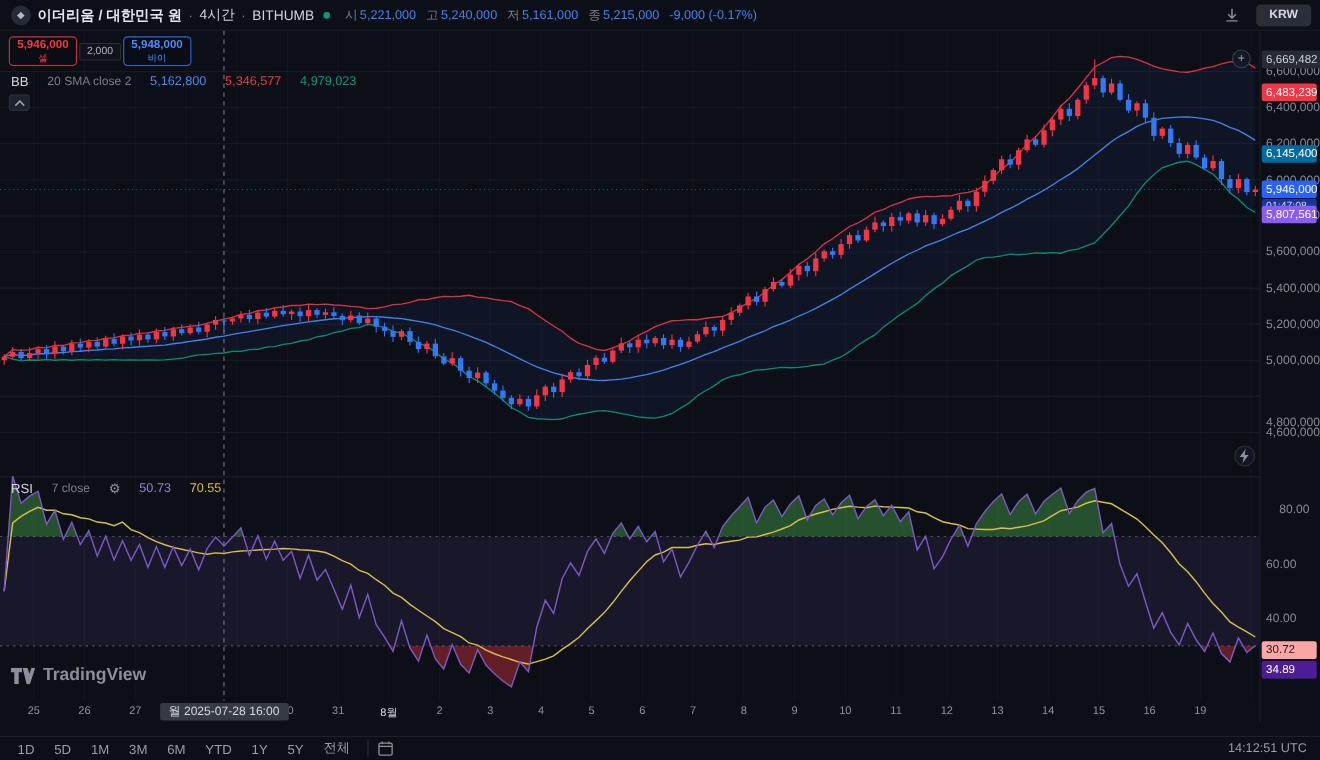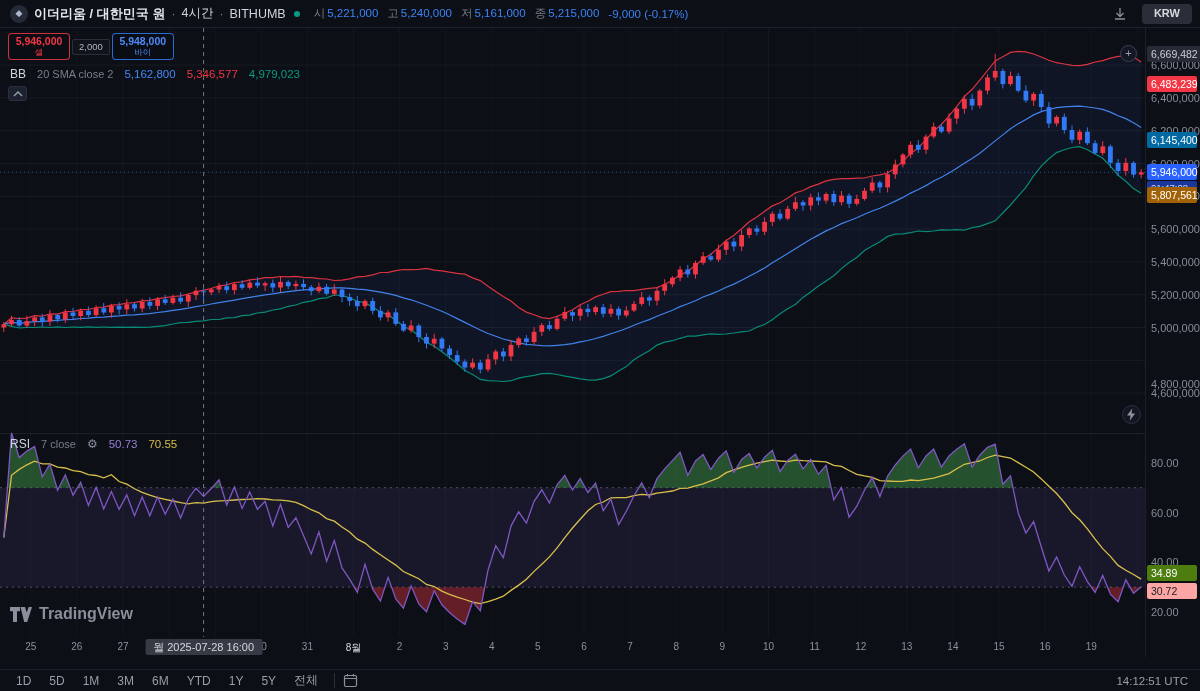--- a/index.html
+++ b/index.html
@@ -29,21 +29,21 @@
   .trade{position:absolute;left:8px;top:33px;display:flex;align-items:center;gap:2px;z-index:7}
   .tbtn{width:62px;height:27px;border-radius:4px;display:flex;flex-direction:column;align-items:center;
         justify-content:center;line-height:1.1;cursor:pointer;background:rgba(10,12,18,0.55)}
   .tbtn.sell{border:1px solid rgba(242,54,69,0.85);color:#f23645}
   .tbtn.buy{border:1px solid rgba(49,121,245,0.85);color:#4d8af8}
   .tprice{font-size:10.5px;font-weight:700}
   .tlabel{font-size:8.5px;margin-top:1px}
   .spread{height:16px;background:#10131c;border:1px solid #2a2e39;border-radius:2px;color:#b2b5be;
           font-size:9.5px;display:flex;align-items:center;padding:0 6px}
   
-  .legend{position:absolute;left:10px;display:flex;align-items:center;gap:11px;z-index:7;font-size:11.5px}
+  .legend{position:absolute;left:10px;display:flex;align-items:center;gap:17px;z-index:7;font-size:11.5px}
   .lg-name{color:#d1d4dc;font-size:12px}
   .lg-params{color:#787e8a;font-size:11px}
   .lg-val{font-size:11.5px}
   .gear{color:#8b909c;font-size:12px;cursor:pointer;font-family:"DejaVu Sans",sans-serif}
   .collapse-btn{position:absolute;left:8px;top:86px;width:19px;height:15px;background:#1c2230;border:1px solid #2a3040;
                 border-radius:3px;display:flex;align-items:center;justify-content:center;z-index:7;cursor:pointer}
   
   .tick{position:absolute;left:1151px;font-size:11px;color:#868b97;line-height:12px;z-index:2}
   .badge{position:absolute;left:1147px;width:50px;height:16px;border-radius:2px;font-size:10.5px;
          line-height:16px;padding-left:4px;color:#fff;z-index:5;white-space:nowrap}
@@ -524,21 +524,21 @@
   <div class="range-high-chip" id="range-high" style="top: 45.7px;">6,669,482</div>
   <div class="badge" id="last-badge" style="top: 164.3px; background: rgb(41, 98, 255);">5,946,000</div>
   <div class="countdown" id="countdown" style="top: 180.8px; background: rgb(25, 55, 155);">01:47:08</div>
   <div class="plus-circle">+</div>
   <div class="bolt-circle">
     <svg width="9" height="13" viewBox="0 0 10 14">
         <path d="M6 0L0 8h4l-1 6 6-8H5z" fill="#8f93a0"></path>
       </svg>
   </div>
   <div id="rsi-axis">
-      <div class="tick" style="top: 456.9px;">80.00</div>
+      <div class="tick" style="top: 456.9px; margin-left: 12px;">80.00</div>
       <div class="tick" style="top: 506.6px;">60.00</div>
       <div class="tick" style="top: 556.4px;">40.00</div>
       <div class="tick" style="top: 606.1px;">20.00</div>
     </div>
 
   <div class="time-axis" id="time-axis">
       <div class="tlab" style="left: 30.7px;">25</div>
       <div class="tlab" style="left: 76.8px;">26</div>
       <div class="tlab" style="left: 123px;">27</div>
       <div class="tlab" style="left: 261.3px;">30</div>
@@ -588,16 +588,16 @@
       <svg width="15" height="15" viewBox="0 0 15 15">
           <rect x="1.5" y="2.5" width="12" height="11" rx="1.5" stroke="#8b909c" fill="none" stroke-width="1.2"></rect>
           <path d="M1.5 5.5h12M4.5 1v2.5M10.5 1v2.5" stroke="#8b909c" stroke-width="1.2" fill="none"></path>
         </svg>
     </span>
     <span class="clock">14:12:51 UTC</span>
   </div>
 
 <div class="badge" style="top: 76.2px; background: rgb(242, 54, 69); color: rgb(255, 255, 255);">6,483,239</div>
     <div class="badge" style="top: 131.6px; background: #0369a1; color: rgb(255, 255, 255);">6,145,400</div>
-    <div class="badge" style="top: 187.1px; background: #a16207; color: rgb(255, 255, 255);">5,807,561</div>
-    <div class="badge" style="top: 565px; background: #4d7c0f; color: rgb(255, 255, 255);">34.89</div>
+    <div class="badge" style="top: 187.1px; background: #8b5cf6; color: rgb(255, 255, 255);">5,807,561</div>
+    <div class="badge" style="top: 601px; background: #4c1d95; color: rgb(255, 255, 255);">34.89</div>
     <div class="badge" style="top: 583.1px; background: #fca5a5; color: rgb(27, 27, 27);">30.72</div>
   </div>
 
 </body></html>

